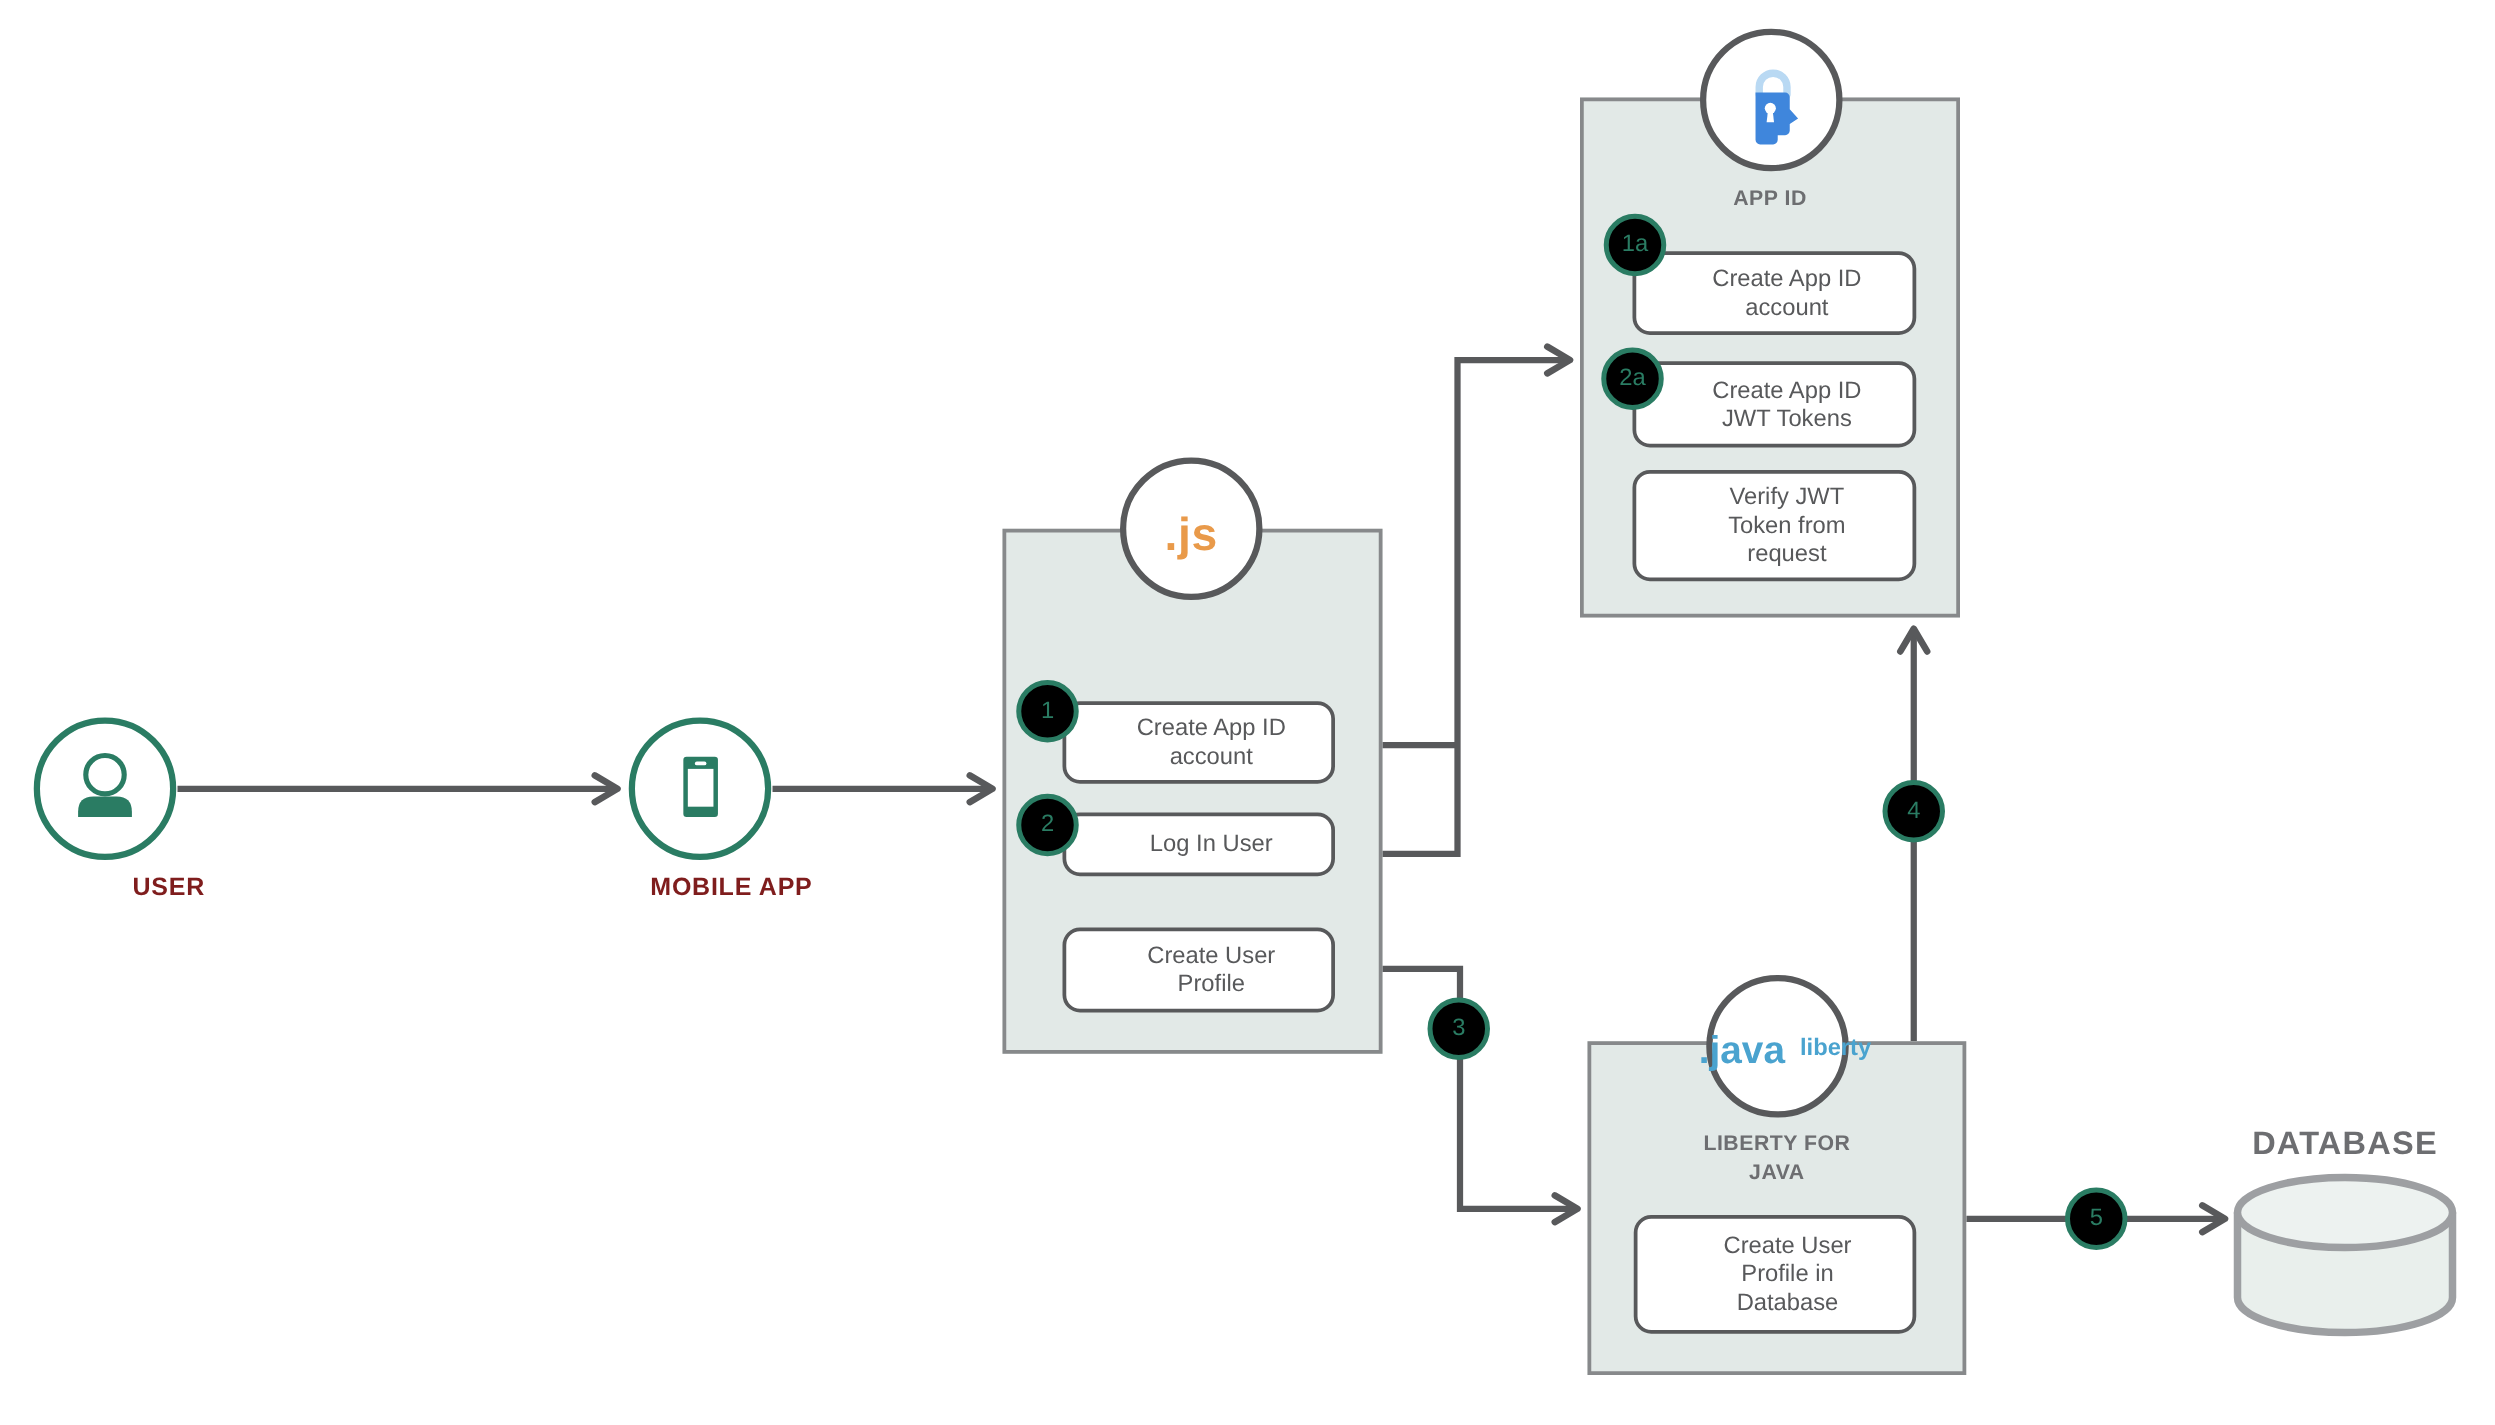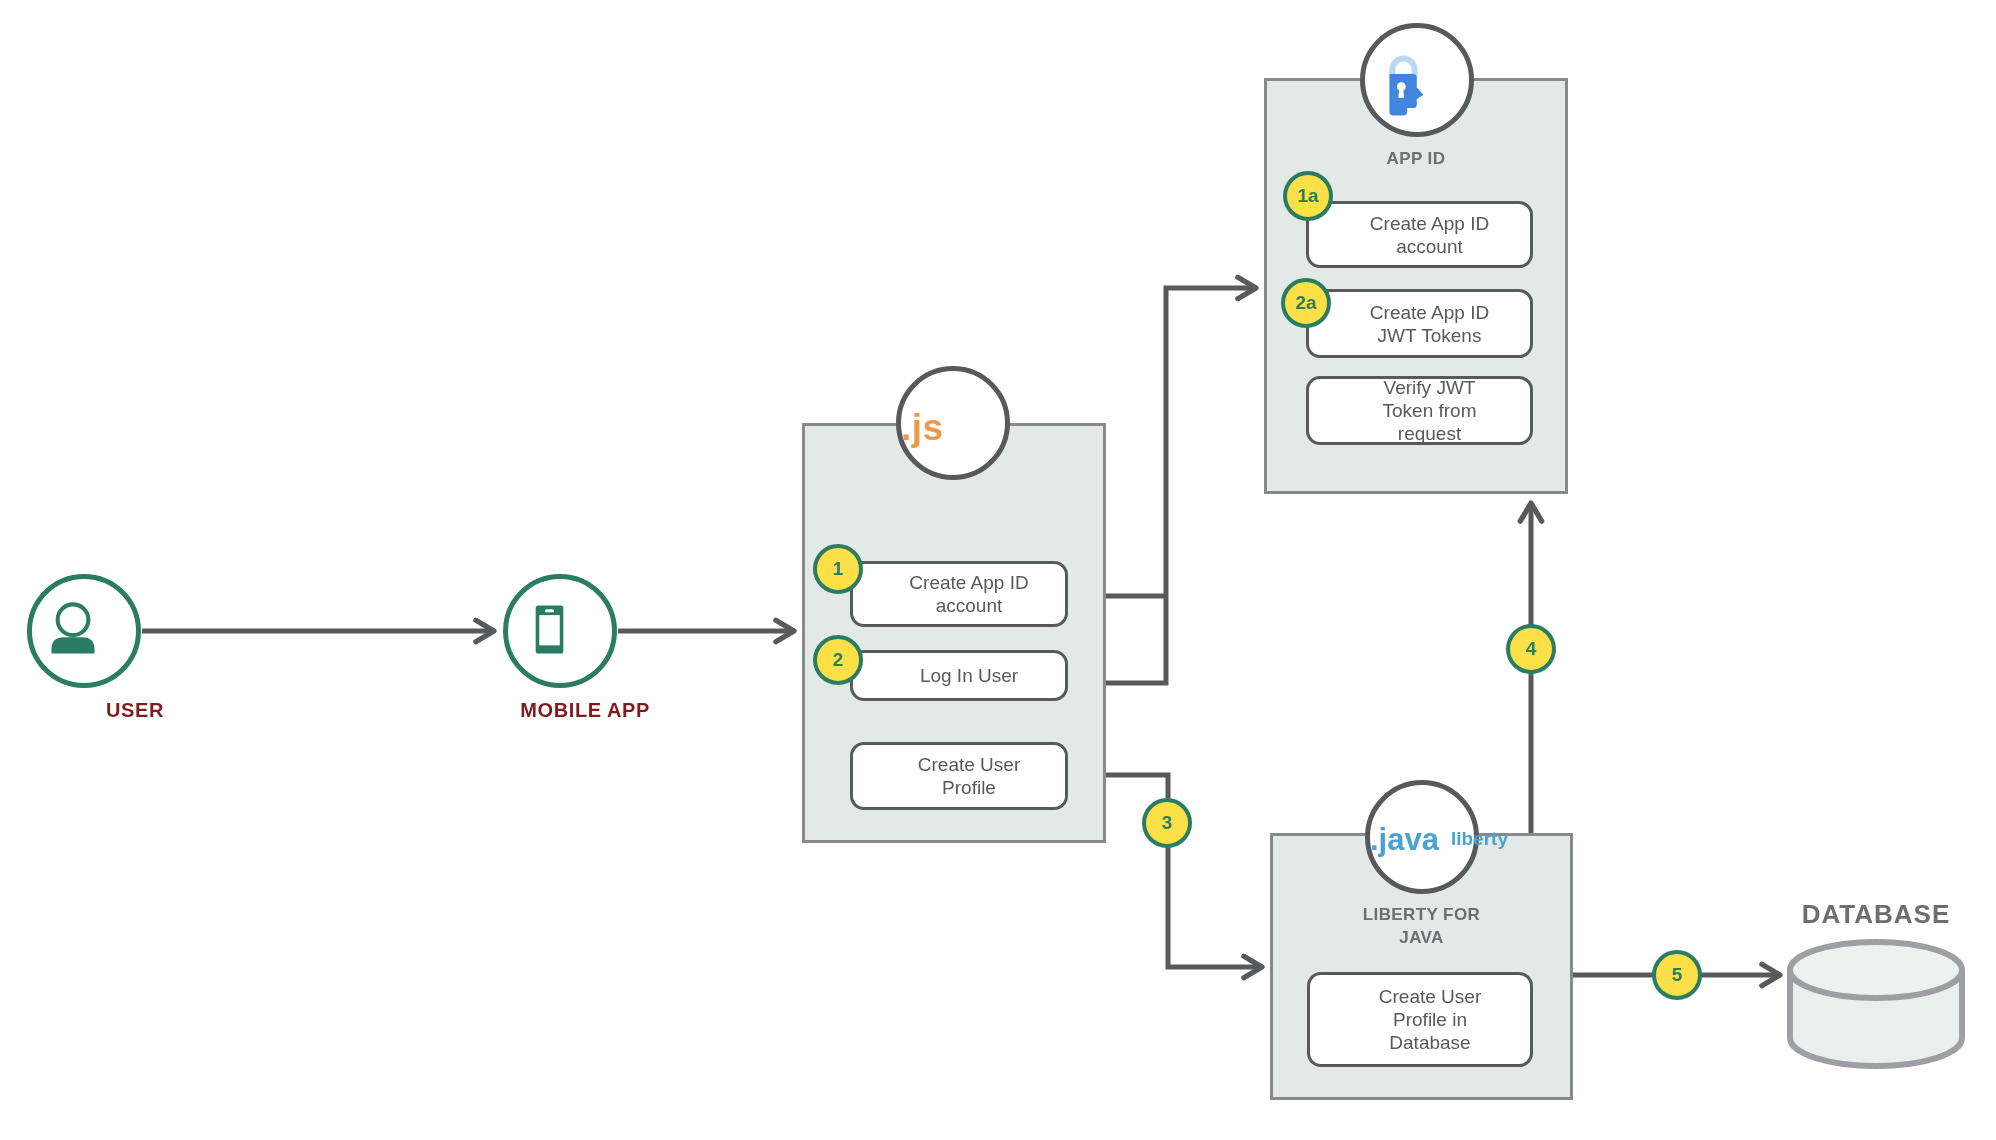--- a/index.html
+++ b/index.html
@@ -20,21 +20,21 @@
     box-sizing: border-box;
     z-index: 2;
   }
   .logo-circle {
     position: absolute;
     width: 114px; height: 114px;
     background: #ffffff;
     border: 5px solid #58595B;
     border-radius: 50%;
     box-sizing: border-box;
-    display: flex; align-items: center; 
+    display: flex; align-items: center; justify-content: center;
     z-index: 3;
   }
   .logo-circle.teal { border-color: #2A7C63; }
   .circle-label {
     position: absolute;
     text-align: right;
     font-weight: bold;
     font-size: 20px;
     letter-spacing: 0.6px;
     color: #7f1d1d;
@@ -63,26 +63,26 @@
     line-height: 23px;
     color: #58595B;
     text-align: center;
     z-index: 3;
     padding-left: 20px;
   }
   .btn span { display: block; }
   .badge {
     position: absolute;
     width: 50px; height: 50px;
-    background: #fde047;
+    background: #000000;
     border: 4px solid #2A7C63;
     border-radius: 50%;
     box-sizing: border-box;
     display: flex; align-items: center; justify-content: center;
-    font-weight: bold;
+    font-weight: normal;
     font-size: 19px;
     color: #2A7C63;
     z-index: 5;
   }
   .js-logo {
     font-weight: bold;
     font-size: 37px;
     color: #E99A4A;
     padding-top: 10px;
     letter-spacing: 0.5px;
@@ -181,21 +181,21 @@
   <div class="btn" style="left:1306px; top:201px; width:227px; height:67px;">
     <span>Create App ID</span>
     <span>account</span>
     <span></span>
   </div>
   <div class="btn" style="left:1306px; top:289px; width:227px; height:69px;">
     <span>Create App ID</span>
     <span>JWT Tokens</span>
     <span></span>
   </div>
-  <div class="btn" style="left:1306px; top:376px; width:227px; height:69px;">
+  <div class="btn" style="left:1306px; top:376px; width:227px; height:89px;">
     <span>Verify JWT</span>
     <span>Token from</span>
     <span>request</span>
   </div>
   <div class="badge" style="left:1283px; top:171px;">1a</div>
   <div class="badge" style="left:1281px; top:278px;">2a</div>
 
   <div class="panel" style="left:1270px; top:833px; width:303px; height:267px;"></div>
   <div class="logo-circle" style="left:1365px; top:780px;">
     <div class="java-logo">

